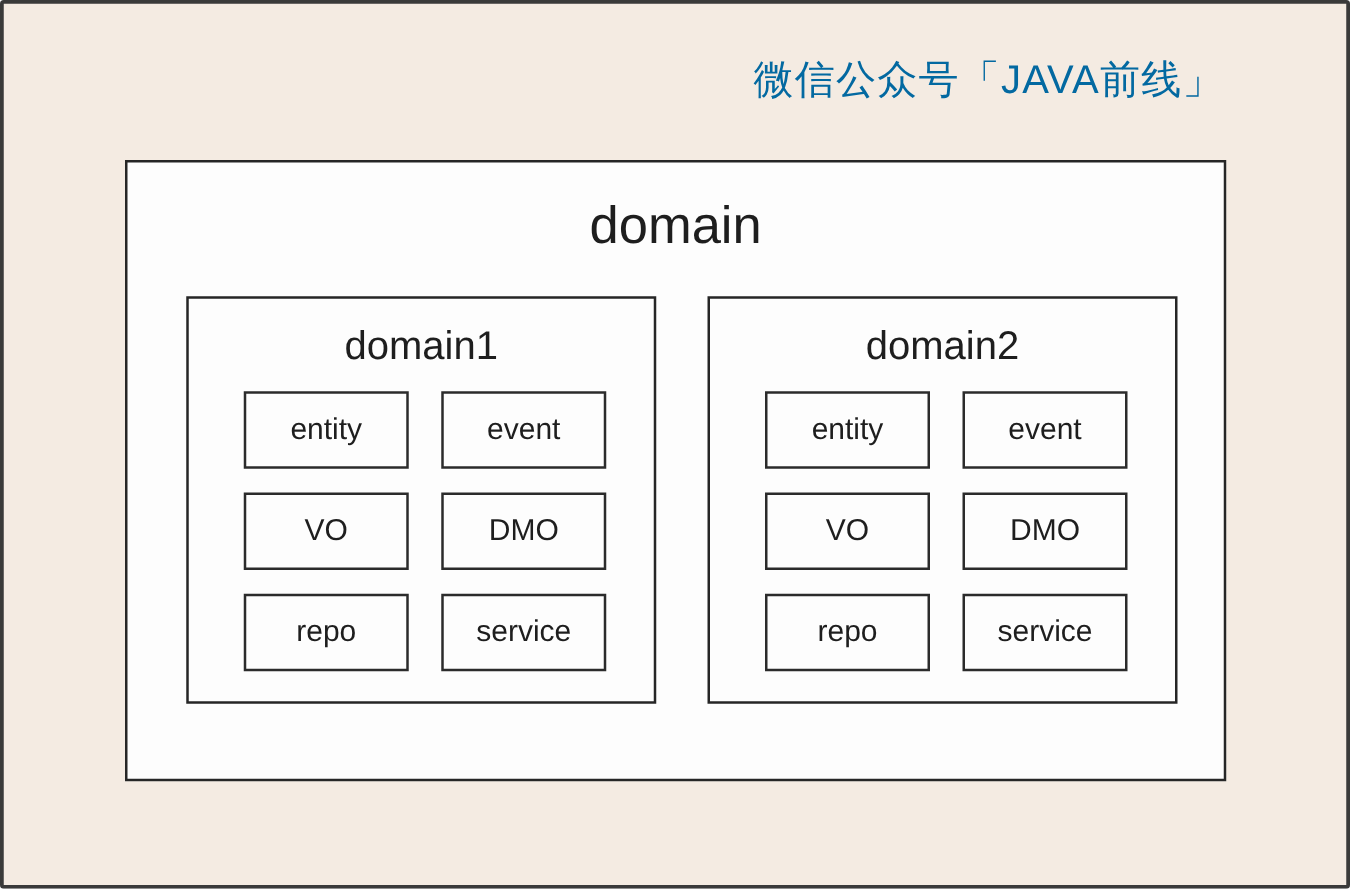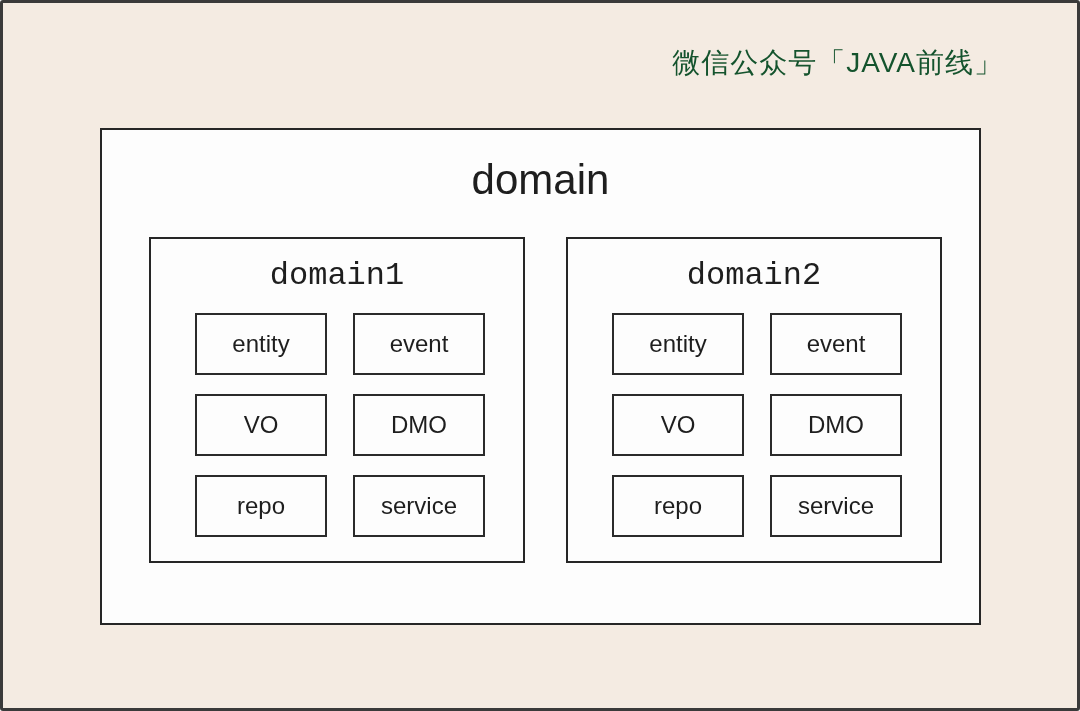--- a/index.html
+++ b/index.html
@@ -15,25 +15,25 @@
     background: #f4ebe2;
     border: 3px solid #3a3a3a;
     border-radius: 3px;
     font-family: "Liberation Sans", "DejaVu Sans", sans-serif;
     color: #1e1e1e;
     overflow: hidden;
   }
   .header-title {
     position: absolute;
     top: 43px;
-    right: 74px;
-    font-size: 28px;
+    right: 98px;
+    font-size: 32px;
     line-height: 34px;
     letter-spacing: 1px;
-    color: #14532d;
+    color: #0369a1;
     white-space: nowrap;
   }
   .domain-box {
     position: absolute;
     left: 97px;
     top: 125px;
     width: 881px;
     height: 497px;
     box-sizing: border-box;
     background: #fdfdfd;
@@ -60,21 +60,20 @@
   .subdomain.left  { left: 47px; }
   .subdomain.right { left: 464px; }
   .subdomain-label {
     position: absolute;
     top: 20px;
     left: 0;
     width: 100%;
     text-align: center;
     font-size: 32px;
     line-height: 34px;
-    font-family: Liberation Mono, monospace;
   }
   .item-grid {
     position: absolute;
     left: 44px;
     top: 74px;
     display: grid;
     grid-template-columns: 132px 132px;
     grid-auto-rows: 62px;
     column-gap: 26px;
     row-gap: 19px;

